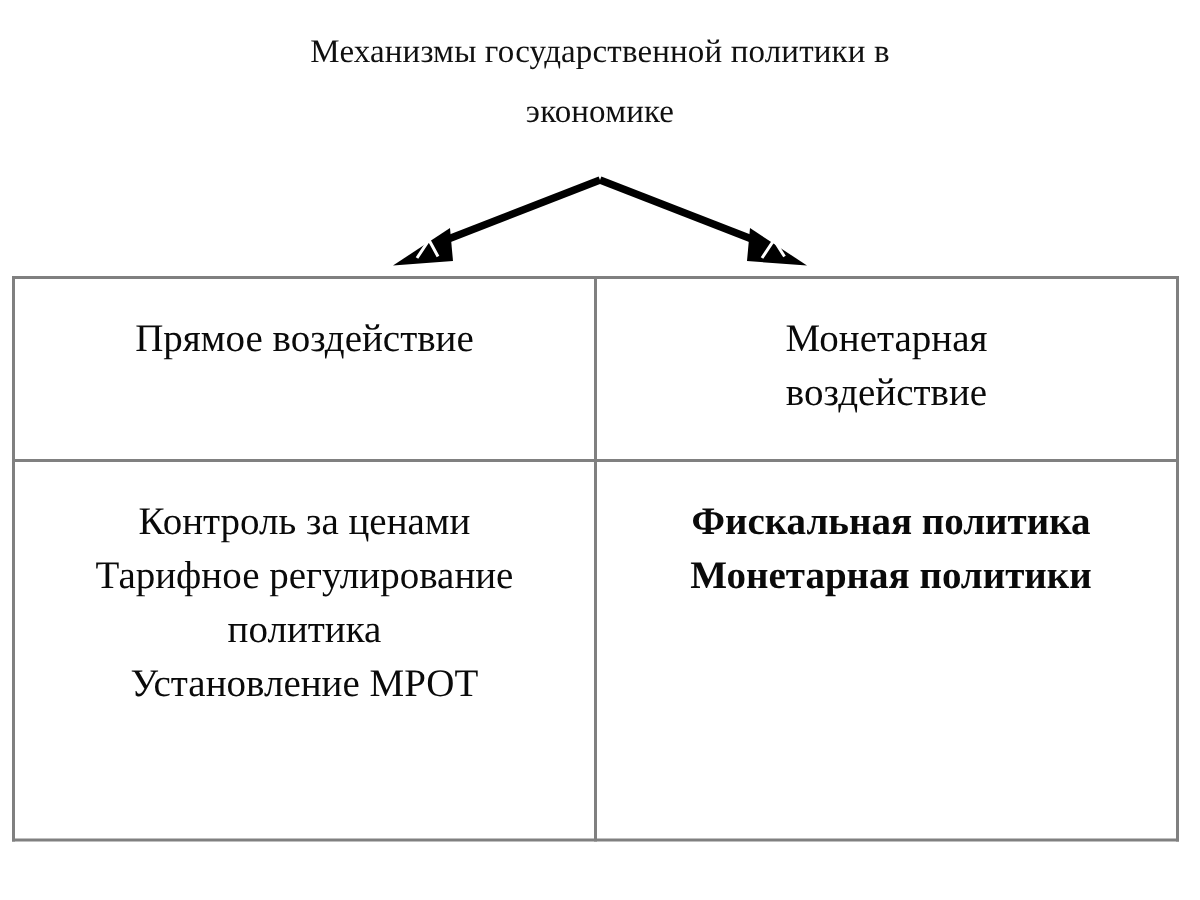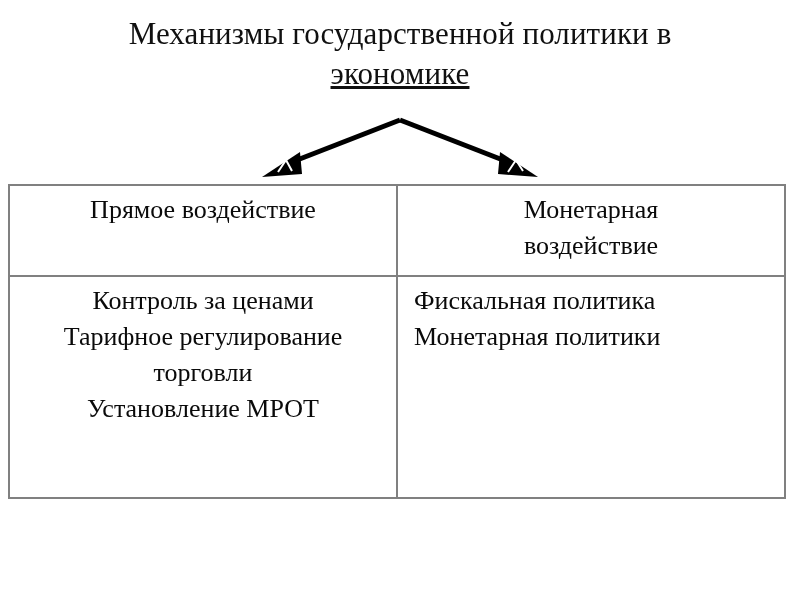--- a/index.html
+++ b/index.html
@@ -29,30 +29,29 @@
   
   .title-block {
     position: absolute;
     left: 40px;
     top: 14px;
     width: 720px;
     text-align: center;
   }
   .title-line {
     font-family: "Liberation Serif", "DejaVu Serif", serif;
-    font-size: 31px;
+    font-size: 22px;
     line-height: 40px;
     font-weight: 400;
     color: #101010;
     letter-spacing: 0.1px;
     white-space: nowrap;
   }
   .title-line.second {
     white-space: normal;
-    text-decoration: underline;
   }
 
   
   .arrow-layer {
     position: absolute;
     left: 0;
     top: 100px;
     width: 800px;
     height: 90px;
     pointer-events: none;
@@ -70,43 +69,44 @@
     height: 315px;
     border-collapse: collapse;
     table-layout: fixed;
     background: #ffffff;
   }
   .matrix col.col-left  { width: 388px; }
   .matrix col.col-right { width: 388px; }
 
   .matrix td {
     border: 2px solid #808080;
-    padding: 0;
+    padding: 16px;
     vertical-align: top;
     background: #ffffff;
   }
 
   .cell-inner {
     padding: 6px 10px 8px 10px;
     font-size: 26px;
     line-height: 36px;
     color: #0a0a0a;
   }
   .cell-head {
     text-align: center;
   }
   .row-head td { height: 88px; }
   .row-body td { height: 219px; margin-top: 20px; }
 
   .cell-body-left {
     text-align: center;
   }
   .cell-body-right {
-    text-align: left;
+    text-align: center;
     padding-left: 16px;
+    font-weight: bold;
   }
   .line {
     display: block;
     white-space: nowrap;
   }
   .line.wrap {
     white-space: normal;
   }
 </style>
 </head>
@@ -152,21 +152,21 @@
           <div class="cell-inner cell-head">
             <span class="line">Монетарная</span>
             <span class="line">воздействие</span>
           </div>
         </td>
       </tr>
       <tr class="row-body">
         <td>
           <div class="cell-inner cell-body-left">
             <span class="line">Контроль за ценами</span>
-            <span class="line wrap">Тарифное регулирование торговли</span>
+            <span class="line wrap">Тарифное регулирование политика</span>
             <span class="line">Установление МРОТ</span>
           </div>
         </td>
         <td>
           <div class="cell-inner cell-body-right">
             <span class="line">Фискальная политика</span>
             <span class="line">Монетарная политики</span>
           </div>
         </td>
       </tr>

